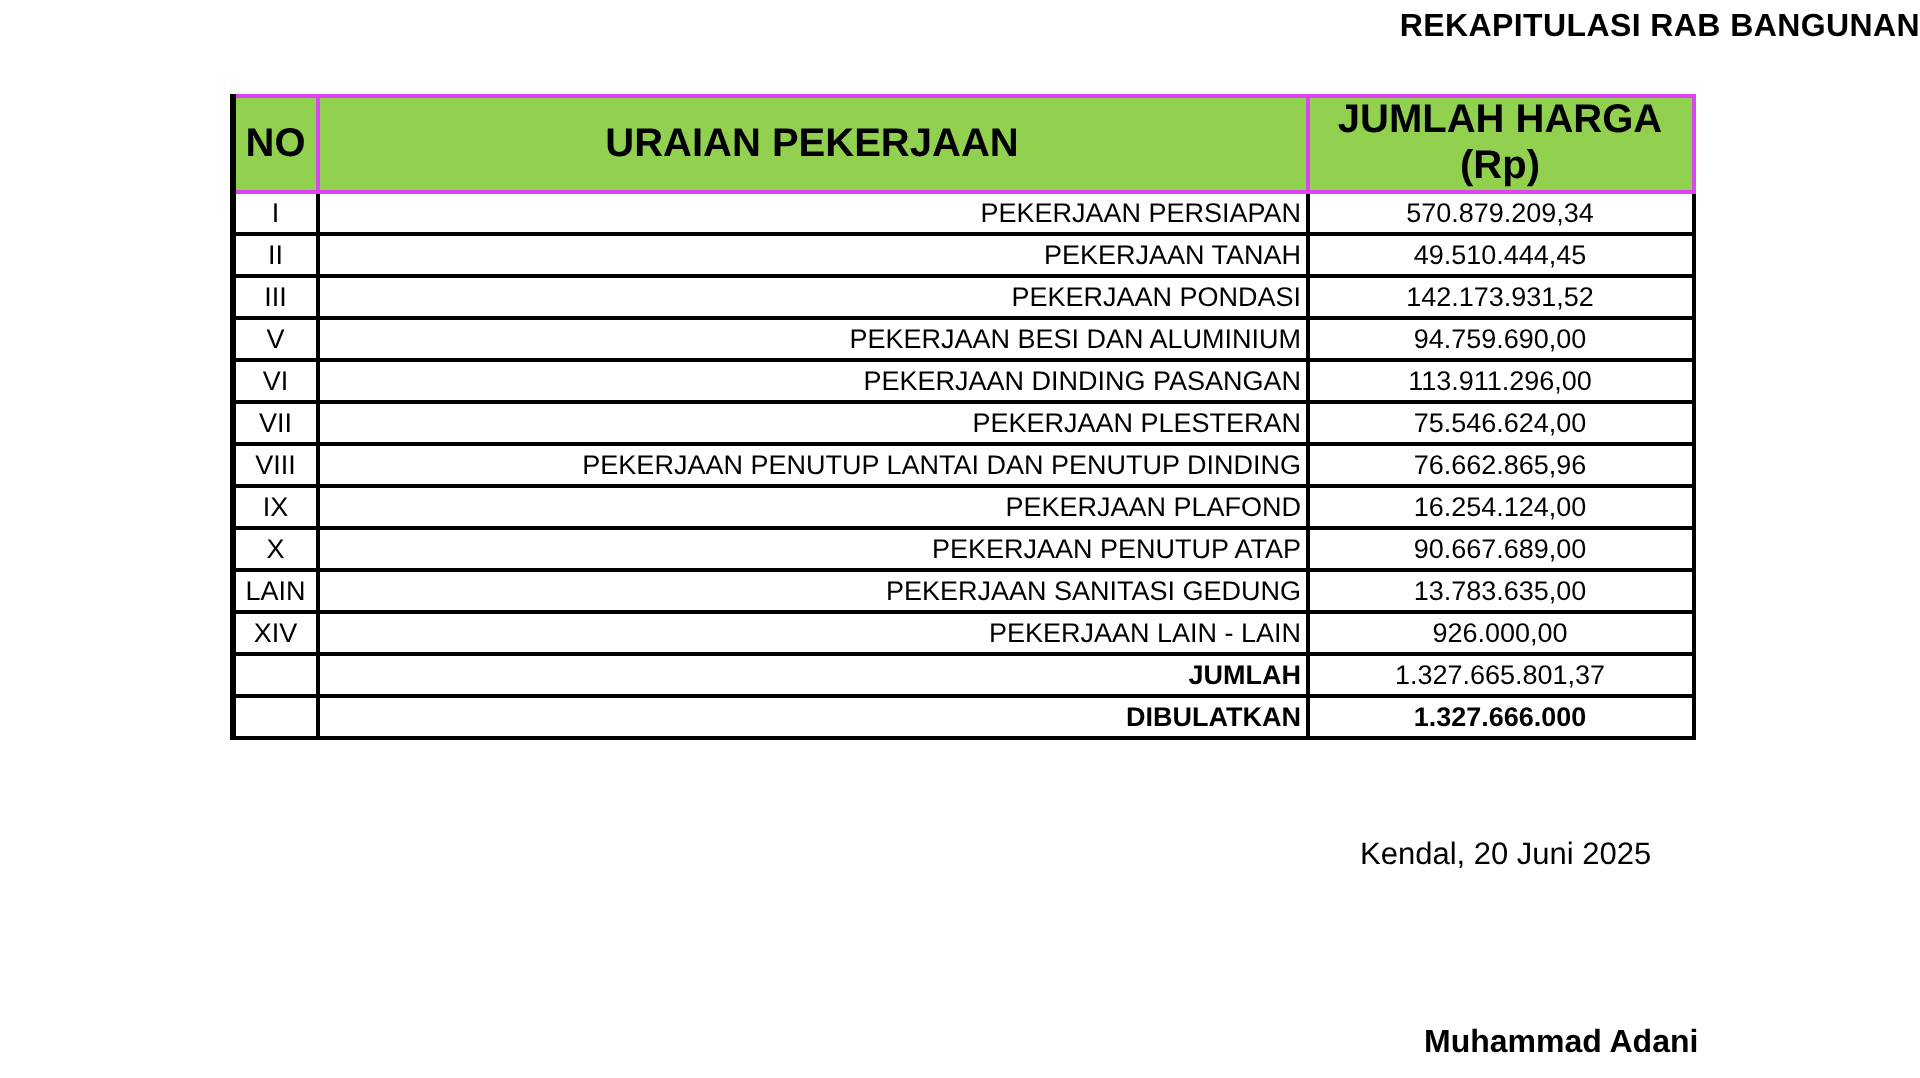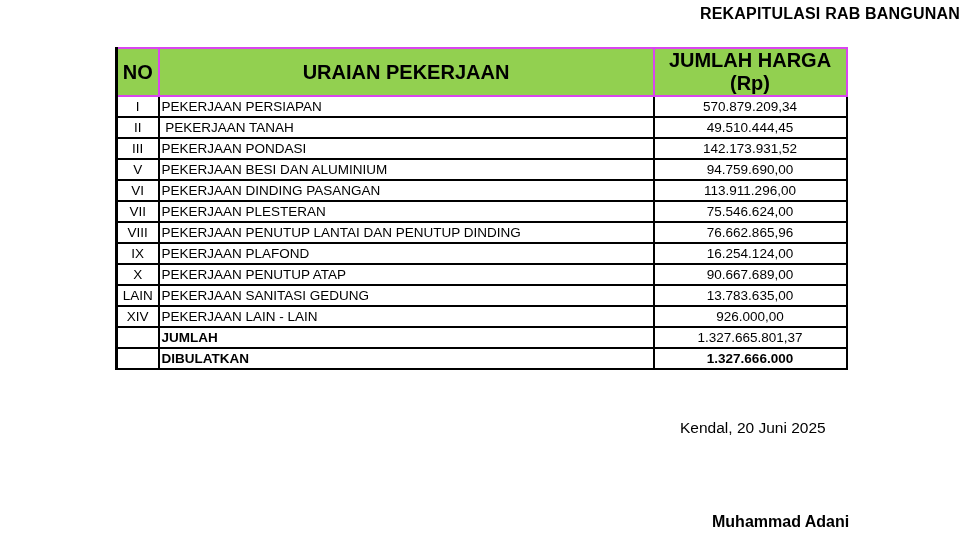--- a/index.html
+++ b/index.html
@@ -41,21 +41,21 @@
   table.rab td {
     border: 2px solid #000;
     height: 19px;
     font-size: 13.5px;
     line-height: 15px;
     vertical-align: middle;
     padding: 0 2px;
     overflow: hidden;
   }
   .c-no     { text-align: center; }
-  .c-uraian { text-align: left; padding-left: 3px; white-space: pre; }
+  .c-uraian { text-align: right; padding-left: 3px; white-space: pre; }
   .c-val    { text-align: center; padding-right: 2px; }
   .bold     { font-weight: 700; margin-left: 37px; }
   .place-date {
     position: absolute;
     left: 680px; top: 419px;
     font-size: 15.5px;
   }
   .signatory {
     position: absolute;
     left: 712px; top: 513px;

